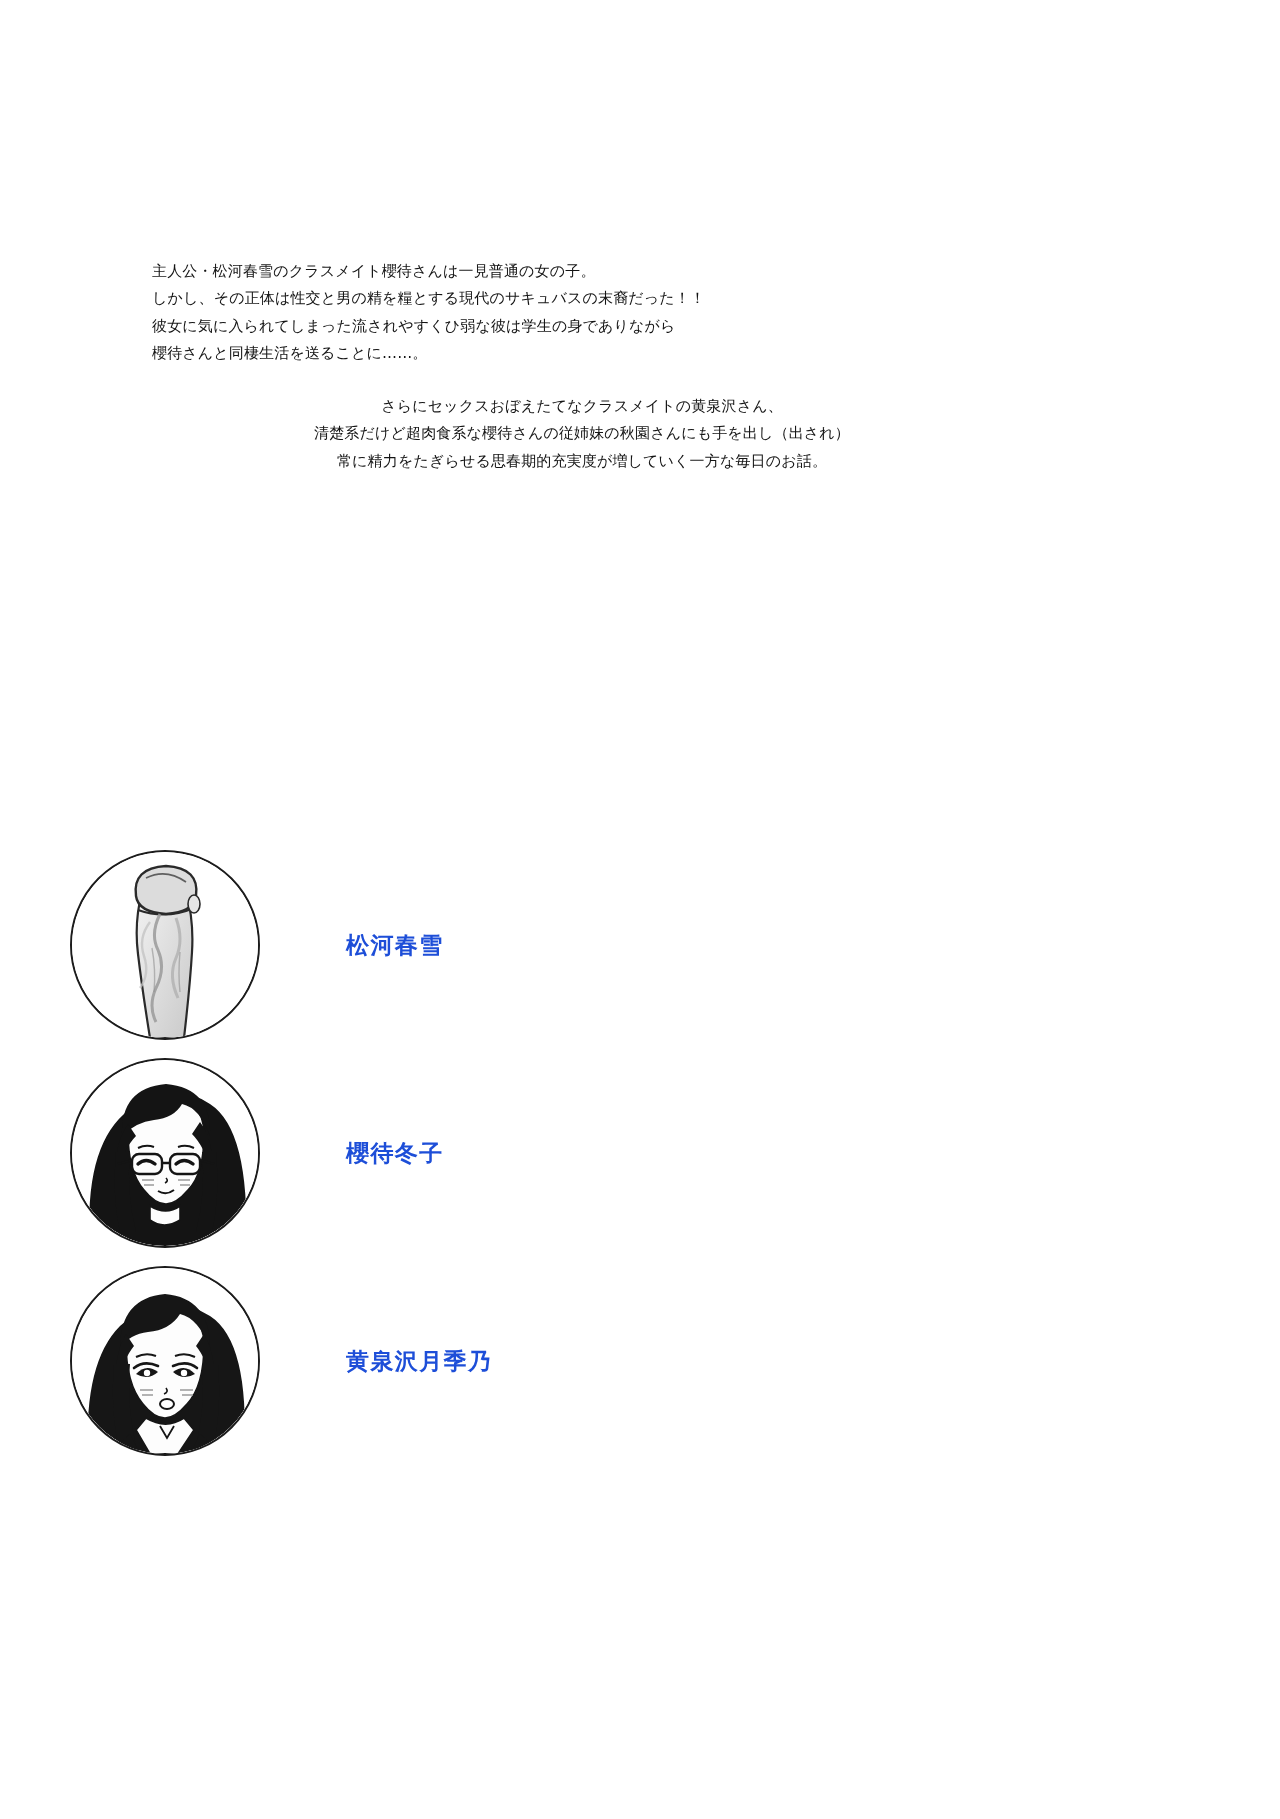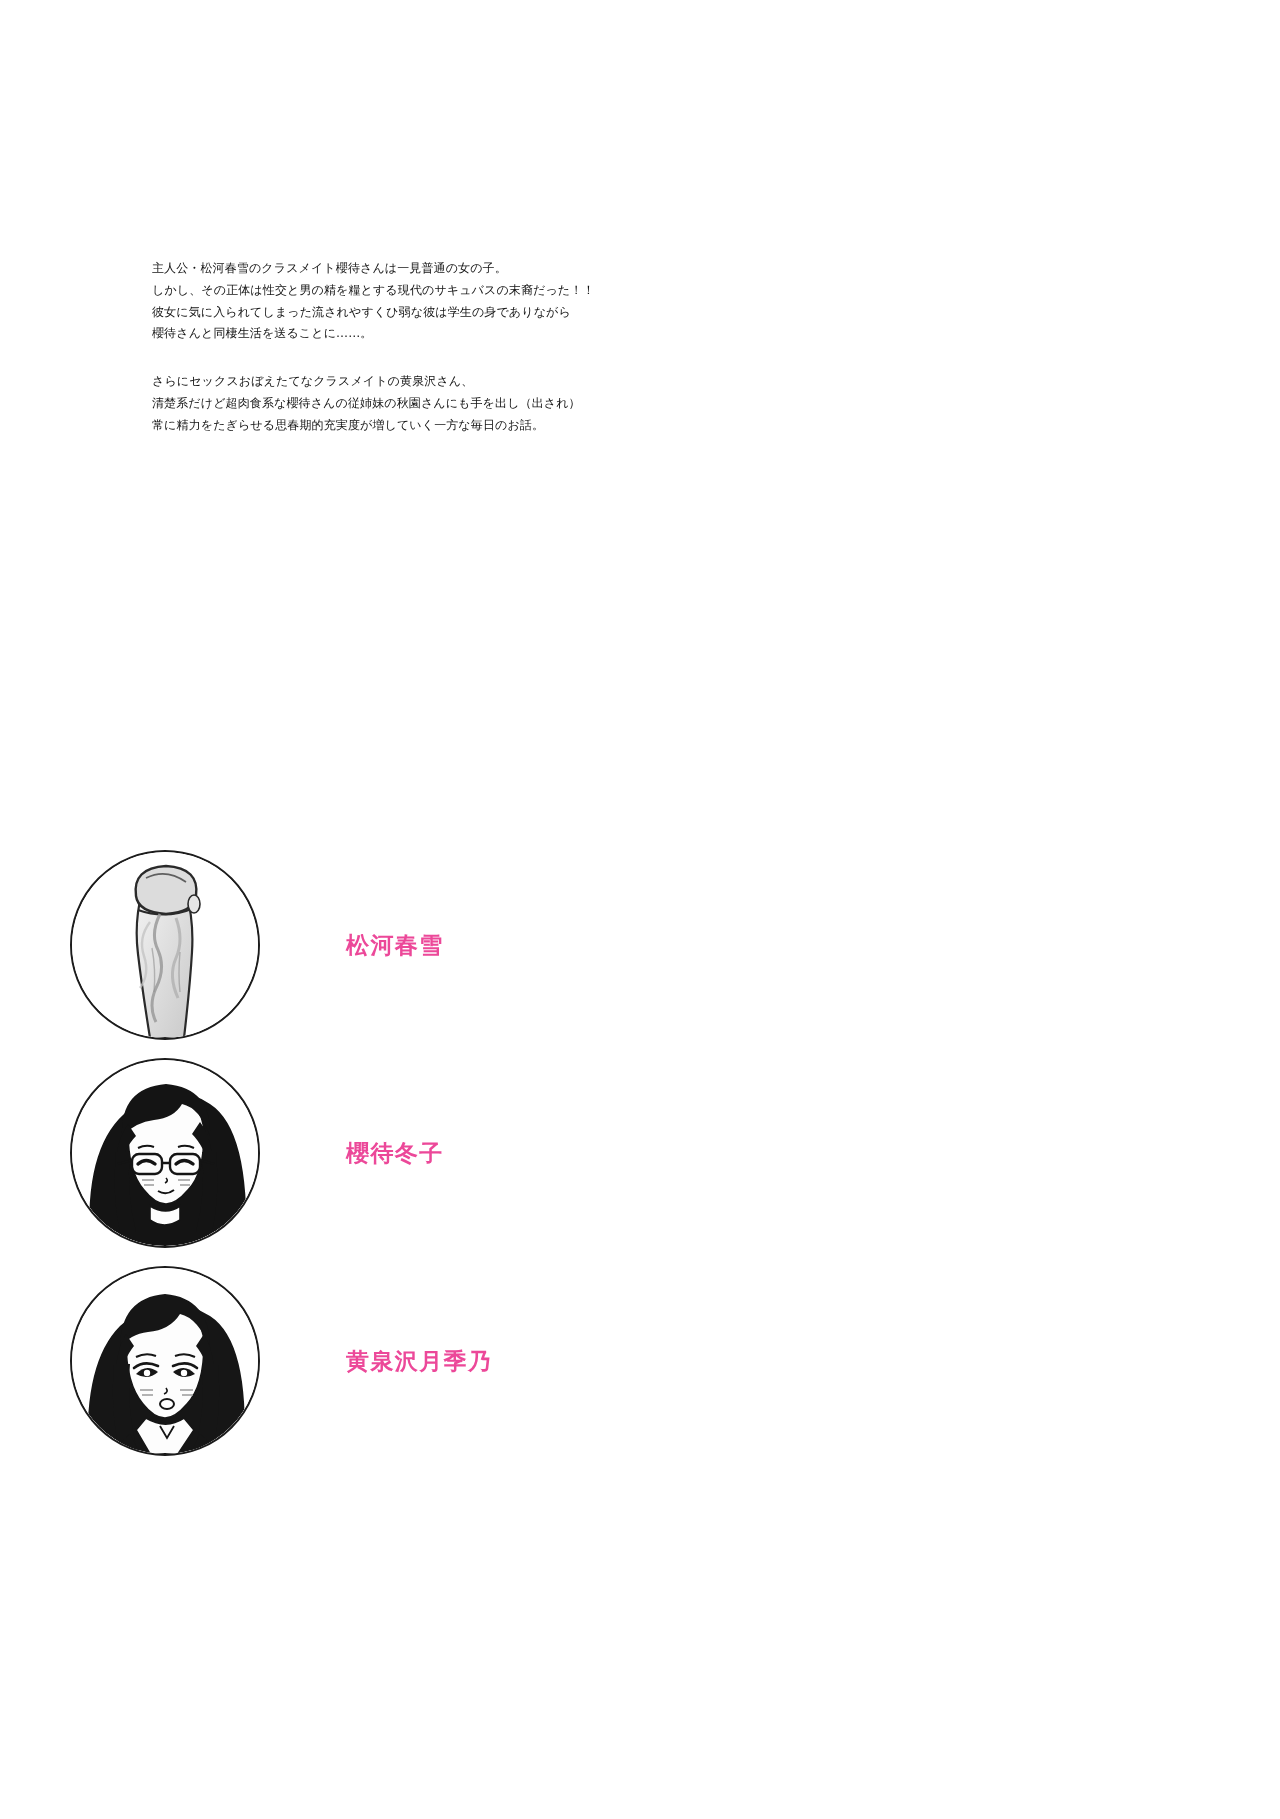--- a/index.html
+++ b/index.html
@@ -31,28 +31,28 @@
   }
   .intro-heading {
     font-size: 19px;
     font-weight: bold;
     letter-spacing: 0.04em;
     margin: 0 0 26px 0;
     line-height: 1.4;
     color: #141414;
   }
   .intro-para {
-    font-size: 12px;
+    font-size: 15px;
     line-height: 1.82;
     letter-spacing: 0.01em;
     margin: 0 0 26px 0;
     color: #141414;
     white-space: pre-line;
   }
-  .intro-para:last-child { margin-bottom: 0; }
+  .intro-para:last-child { margin-bottom: 0; text-align: center; }
 
   
   .characters {
     position: absolute;
     left: 70px;
     top: 845px;
     width: 700px;
   }
   .char-row {
     position: relative;
@@ -74,21 +74,21 @@
   .char-portrait svg {
     display: block;
     width: 100%;
     height: 100%;
   }
   .char-name {
     font-size: 23px;
     font-weight: bold;
     letter-spacing: 0.06em;
     margin-left: 86px;
-    color: #ec4899;
+    color: #1d4ed8;
     white-space: nowrap;
   }
 </style>
 </head>
 <body>
 
 <div class="page">
 
   <section class="intro">
     <p class="intro-para">主人公・松河春雪のクラスメイト櫻待さんは一見普通の女の子。

